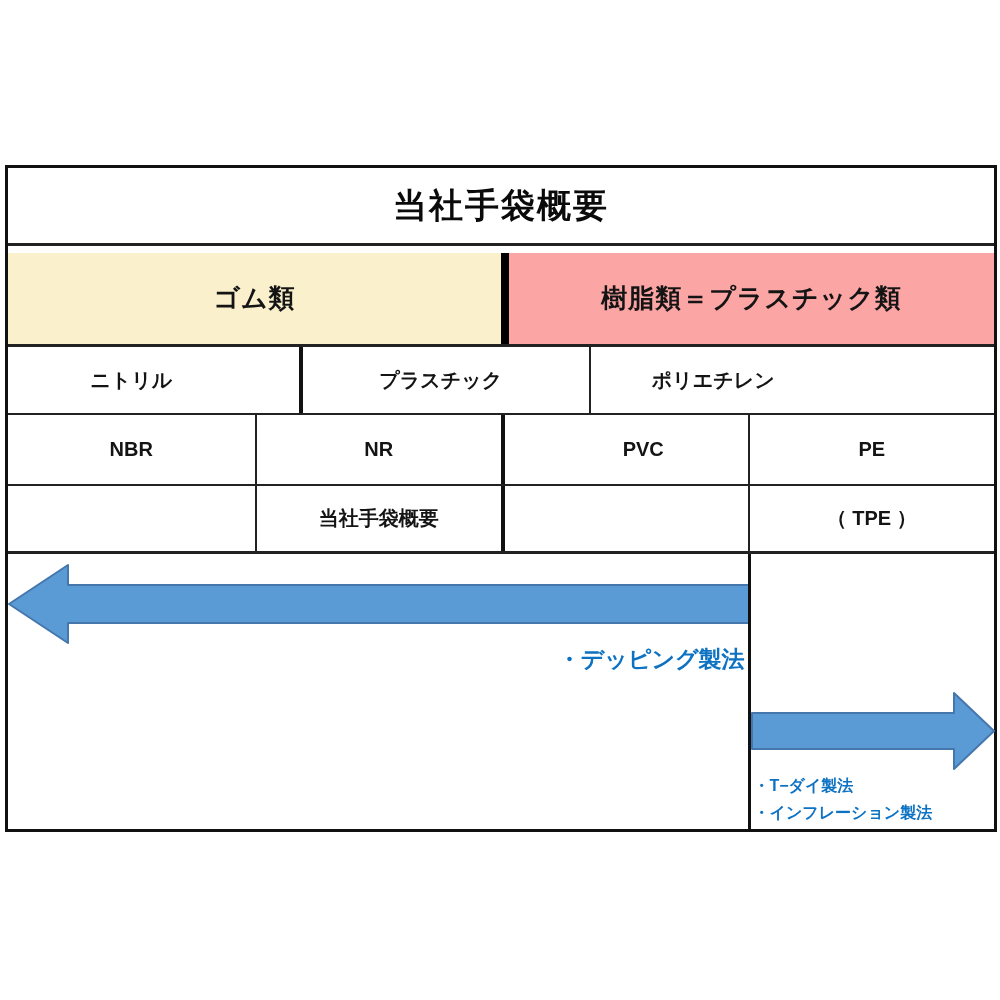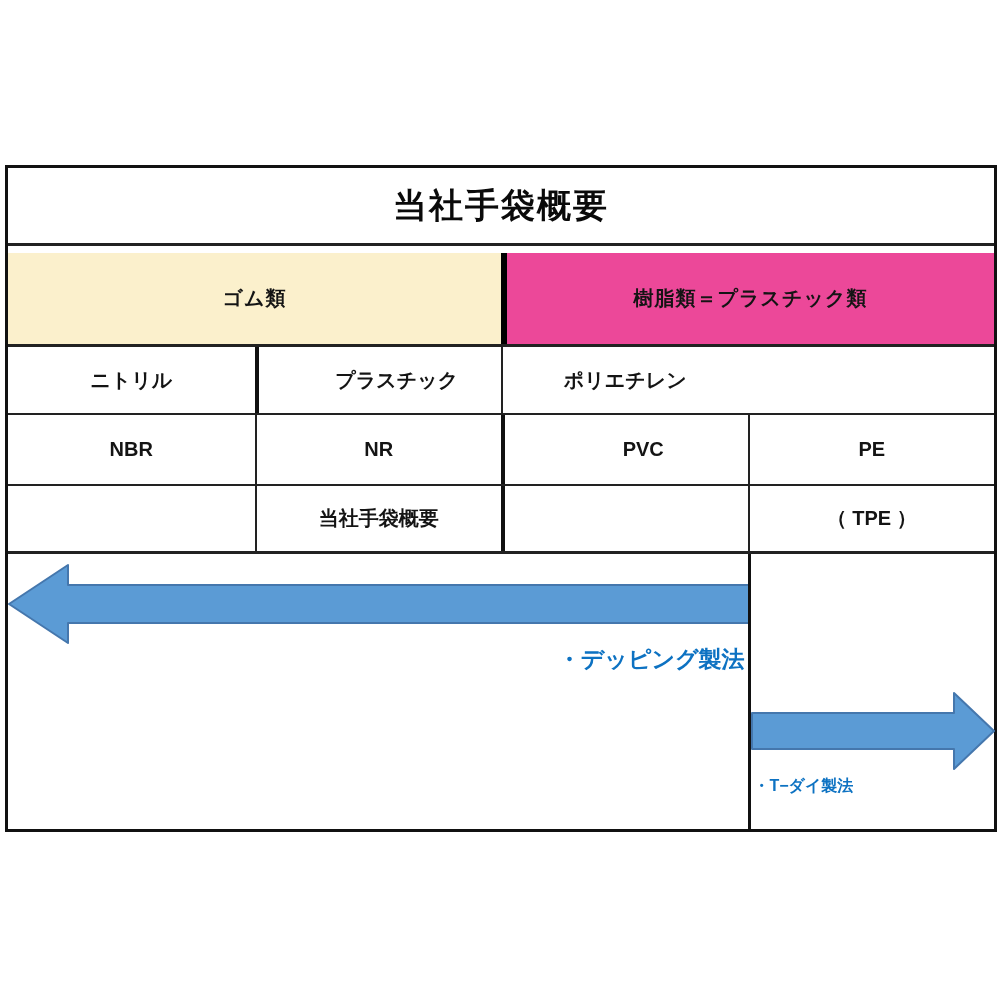--- a/index.html
+++ b/index.html
@@ -10,25 +10,25 @@
   .table { position:absolute; left:5px; top:165px; width:992px; height:667px;
     border:3px solid #111; background:#fff; display:flex; flex-direction:column; }
 
   .row { display:flex; width:100%; }
   .cell { display:flex; align-items:center; justify-content:center; text-align:center; }
 
   .title-row { height:75px; align-items:center; justify-content:center; }
   .title-text { font-size:34px; font-weight:bold; color:#0a0a0a; letter-spacing:2px; }
 
   .group-row { height:104px; border-top:3px solid #222; border-bottom:3px solid #222; }
-  .group-cell { width:50%; font-size:20px; font-weight:bold; color:#141414; letter-spacing:1px;margin-top:7px; }
+  .group-cell { width:50%; font-size:26px; font-weight:bold; color:#141414; letter-spacing:1px;margin-top:7px; }
   .group-rubber  { background:#fbf0cc; }
-  .group-plastic { background:#ec4899; border-left:6px solid #000000; }
+  .group-plastic { background:#fca5a5; border-left:8px solid #000000; }
 
-  .mat-row  { height:66px; }
+  .mat-row  { height:66px;gap:44px; }
   .code-row { height:71px; border-top:2px solid #222; }
   .ext-row  { height:67px; border-top:2px solid #222; }
   .q { width:25%; font-size:20px; font-weight:bold; color:#141414; }
   .q + .q { border-left:2px solid #222; }
   .q.mid { border-left:4px solid #111;padding-left:34px; }
 
   .bottom-row { flex:1; border-top:3px solid #222; }
   .methods-left  { position:relative; width:75%; }
   .methods-right { position:relative; width:25%; border-left:3px solid #111; }
 
@@ -88,18 +88,19 @@
         </svg>
         <span class="dipping-label">・デッピング製法</span>
       </div>
 
       <div class="methods-right">
         <svg class="arrow-right-svg" viewBox="0 0 245 80" preserveAspectRatio="none">
           <polygon points="1,22 203,22 203,2 243,40 203,78 203,58 1,58" fill="#5b9bd5" stroke="#4577ad" stroke-width="2" stroke-linejoin="round"></polygon>
         </svg>
         <div class="extrusion-labels">
           <div>・T−ダイ製法</div>
+          <div>・インフレーション製法</div>
         </div>
       </div>
 
     </div>
   </div>
 </div>
 
 </body></html>

